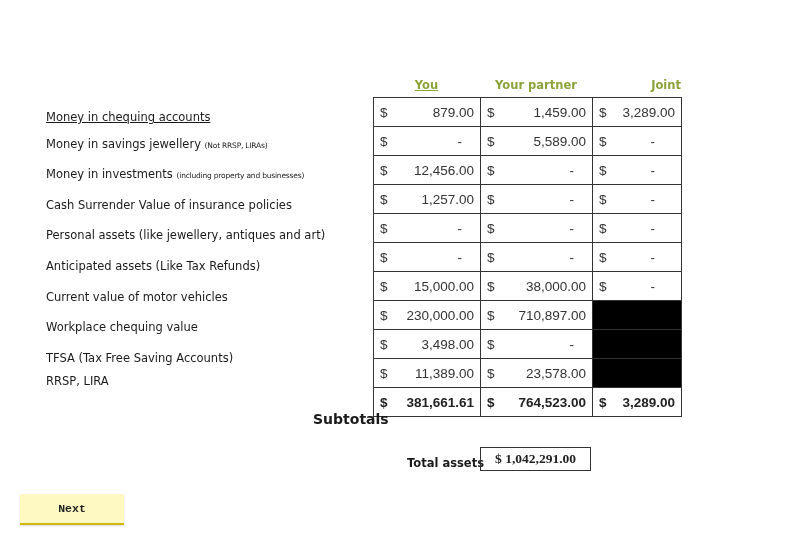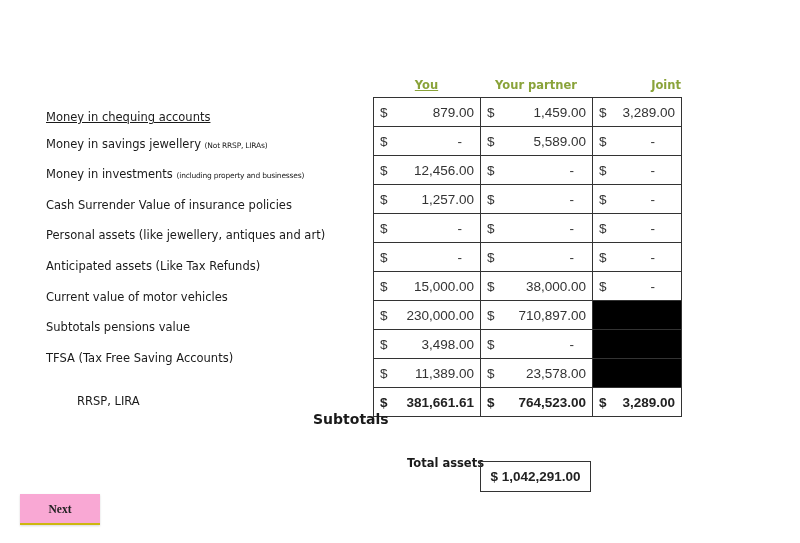--- a/index.html
+++ b/index.html
@@ -10,45 +10,45 @@
   .colhead { position: absolute; top: 78px; font-size: 11.5px; font-weight: bold; color: #8aa33a; text-align: center; }
   .grid { position: absolute; left: 373px; top: 97px; border-collapse: collapse; }
   .grid td { border: 1px solid #333; height: 29px; padding: 0 6px; font-family: "Liberation Sans", sans-serif;
              font-size: 13.5px; color: #333; position: relative; box-sizing: border-box; }
   .cell { display: flex; justify-content: space-between; align-items: center; }
   .c1 { width: 107px; } .c2 { width: 112px; } .c3 { width: 89px; }
   .blank-cell { background: #000; }
   .subtotal td { font-weight: bold; color: #222; }
   .subtotal-label { position: absolute; left: 313px; top: 411px; font-size: 14px; font-weight: bold; color: #1a1a1a; }
   .total-label { position: absolute; left: 407px; top: 456px; font-size: 11.5px; font-weight: bold; color: #1a1a1a; }
-  .total-box { position: absolute; left: 480px; top: 461px; width: 111px; height: 31px; border: 1px solid #333;
+  .total-box { position: absolute; left: 480px; top: 447px; width: 111px; height: 24px; border: 1px solid #333;
                box-sizing: border-box; display: flex; align-items: center; justify-content: center;
-               font-family: Liberation Sans, sans-serif; font-size: 13.5px; font-weight: bold; color: #222; }
-  .next-btn { position: absolute; left: 20px; top: 494px; width: 80px; height: 31px; background: #f9a8d4;
+               font-family: Liberation Serif, serif; font-size: 13.5px; font-weight: bold; color: #222; }
+  .next-btn { position: absolute; left: 20px; top: 494px; width: 104px; height: 31px; background: #fef9c3;
               border: none; border-bottom: 2px solid #cdb710; box-shadow: 0 1px 2px rgba(0,0,0,0.15);
-              font-family: Liberation Serif, serif; font-size: 11.5px; font-weight: bold; color: #222; cursor: pointer; }
+              font-family: Liberation Mono, monospace; font-size: 11.5px; font-weight: bold; color: #222; cursor: pointer; }
 </style>
 </head>
 <body>
 
 <div class="colhead" style="left:373px;width:107px;text-decoration:underline;">You</div>
 <div class="colhead" style="left:480px;width:112px;">Your partner</div>
 <div class="colhead" style="left:592px;width:89px;text-align:right;">Joint</div>
 
 <div id="labels">
     <div class="label" style="top: 110px; text-decoration: underline;"><span>Money in chequing accounts</span></div>
     <div class="label" style="top: 136.6px;"><span>Money in savings jewellery</span>  <small>(Not RRSP, LIRAs)</small></div>
     <div class="label" style="top: 167.2px; text-align: right;"><span>Money in investments</span>  <small>(including property and businesses)</small></div>
     <div class="label" style="top: 197.8px;"><span>Cash Surrender Value of insurance policies</span></div>
     <div class="label" style="top: 228.4px;"><span>Personal assets (like jewellery, antiques and art)</span></div>
     <div class="label" style="top: 259px;"><span>Anticipated assets (Like Tax Refunds)</span></div>
     <div class="label" style="top: 289.6px;"><span>Current value of motor vehicles</span></div>
-    <div class="label" style="top: 320.2px;"><span>Subtotals pensions value</span></div>
+    <div class="label" style="top: 320.2px;"><span>Workplace chequing value</span></div>
     <div class="label" style="top: 350.8px;"><span>TFSA (Tax Free Saving Accounts)</span></div>
-    <div class="label" style="top: 394px; margin-left: 31px;"><span>RRSP, LIRA</span></div>
+    <div class="label" style="top: 374px;"><span>RRSP, LIRA</span></div>
   </div>
 
 <table class="grid">
   <tbody id="grid-body">
       <tr>
         <td class="c1">
           <div class="cell">
             <span>$</span>
             <span>879.00</span>
           </div>

